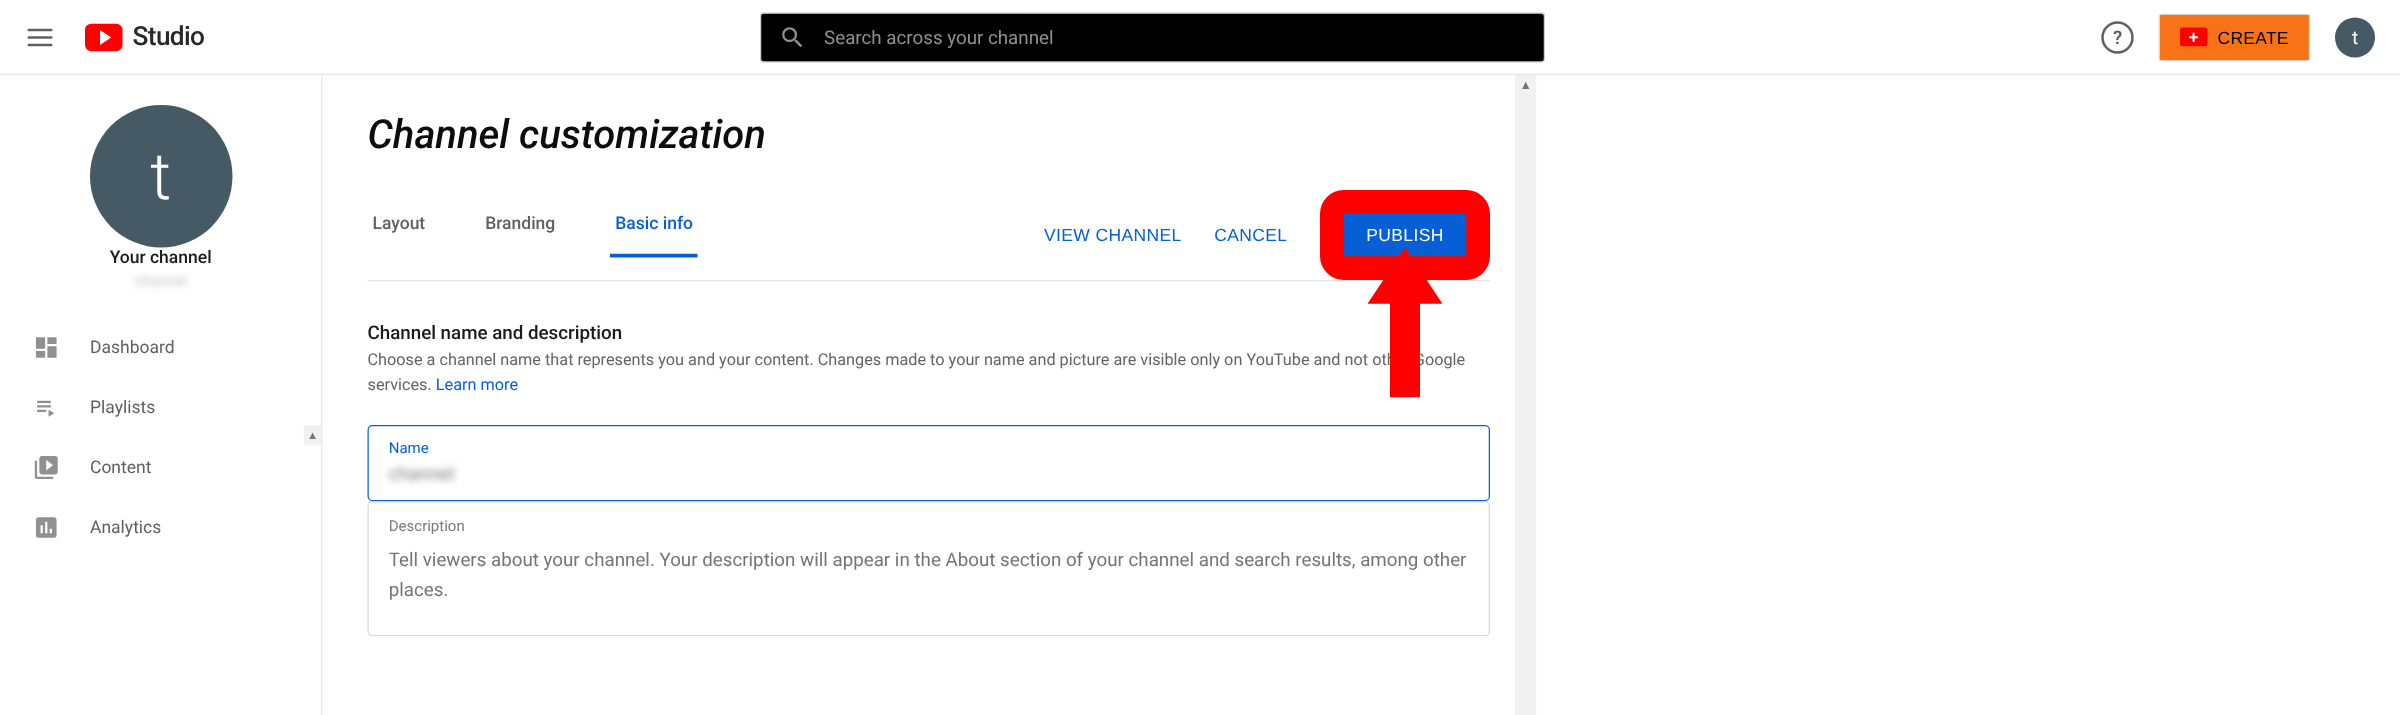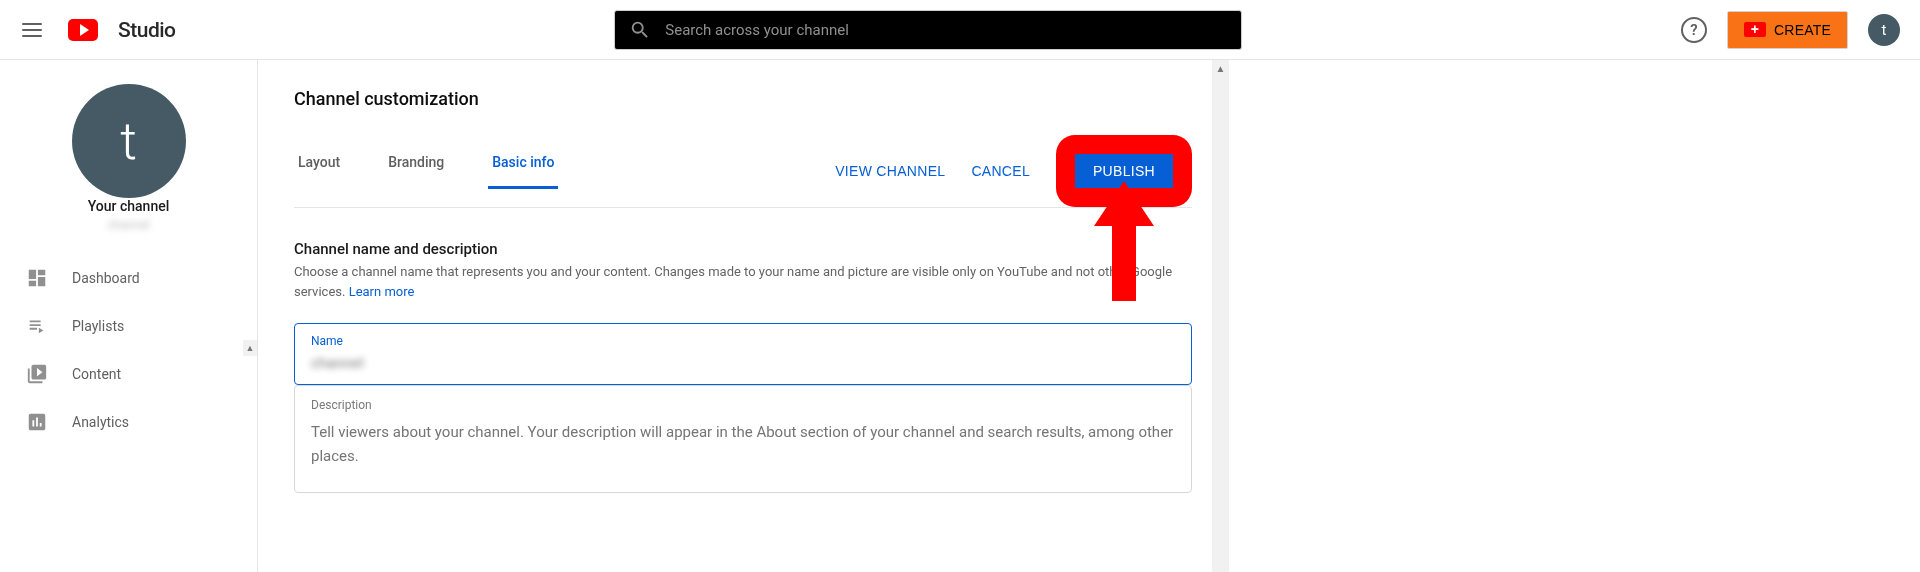--- a/index.html
+++ b/index.html
@@ -1,20 +1,20 @@
 <!DOCTYPE html>
 <html><head>
 <meta charset="utf-8">
 <style>
   * { box-sizing: border-box; margin: 0; padding: 0; }
   body { font-family: Roboto, Arial, sans-serif; background: #fff; color: #0d0d0d; width:1920px; height:572px; overflow:hidden; position:relative;}
   .header { height:60px; border-bottom:1px solid #e5e5e5; display:flex; align-items:center; padding:0 20px; gap:16px; }
   .hamburger { width:24px; height:24px; cursor:pointer; display:flex; flex-direction:column; justify-content:center; gap:4px; padding:2px;}
   .hamburger span { height:2px; background:#606060; border-radius:1px;}
-  .logo { display:flex; align-items:center; gap:20px; margin-left:8px;}
+  .logo { display:flex; align-items:center; gap:8px; margin-left:8px;}
   .logo-icon { width:30px; height:22px; background:#ff0000; border-radius:5px; display:flex; align-items:center; justify-content:center;}
   .logo-icon::before { content:''; border-left:9px solid #fff; border-top:6px solid transparent; border-bottom:6px solid transparent; margin-left:2px;}
   .logo-text { font-size:21px; font-weight:500; letter-spacing:-0.5px; color:#282828;}
   .search-wrap { flex:1; display:flex; justify-content:center;}
   .search { width:628px; height:40px; border:1px solid #ccc; border-radius:3px; display:flex; align-items:center; padding:0 14px; color:#909090; font-size:15px; gap:14px; background:#000000;}
   .search svg { width:22px; height:22px; fill:#909090;}
   .header-right { display:flex; align-items:center; gap:20px; margin-left:auto;}
   .help-icon { width:26px; height:26px; border:2px solid #606060; border-radius:50%; display:flex; align-items:center; justify-content:center; color:#606060; font-size:15px; font-weight:600; cursor:pointer;}
   .create-btn { border:1px solid #d3d3d3; background:#f97316; height:38px; padding:0 16px; display:flex; align-items:center; gap:8px; font-size:14px; font-weight:500; letter-spacing:0.2px; cursor:pointer; border-radius:2px;}
   .create-btn-icon { width:22px; height:15px; background:#ff0000; position:relative; border-radius:2px;}
@@ -23,21 +23,21 @@
   .body { display:flex; height:calc(100% - 60px);}
   .sidebar { width:258px; border-right:1px solid #e5e5e5; display:flex; flex-direction:column; align-items:center; padding-top:24px; position:relative;}
   .avatar-large { width:114px; height:114px; border-radius:50%; background:#455a64; color:#fff; display:flex; align-items:center; justify-content:center; font-size:52px; font-weight:300;}
   .your-channel { font-size:14px; font-weight:500; color:#1a1a1a;}
   .channel-sub { margin-top:4px; font-size:12px; color:#bfbfbf; filter:blur(3px);}
   .nav { width:100%; margin-top:22px; overflow-y:auto;}
   .nav-item { display:flex; align-items:center; gap:24px; padding:0 26px; height:48px; font-size:14px; color:#606060; cursor:pointer;}
   .nav-item svg { width:22px; height:22px; fill:#909090;}
   .scroll-up { position:absolute; right:0px; top:280px; width:14px; height:16px; background:#f1f1f1; display:flex; align-items:center; justify-content:center; font-size:9px; color:#777; cursor:pointer;}
   .main { flex:1; padding:28px 36px 0 36px; position:relative; overflow:hidden;}
-  .page-title { font-size:18px; font-weight:500; color:#0d0d0d;}
+  .page-title { font-size:32px; font-weight:500; color:#0d0d0d;font-style:italic;}
   .row-tabs { display:flex; align-items:center; margin-top:26px; border-bottom:1px solid #e5e5e5;}
   .tabs { display:flex; gap:40px;}
   .tab { font-size:14px; font-weight:500; color:#606060; padding:0 4px 16px 4px; cursor:pointer; border-bottom:3px solid transparent;}
   .tab.active { color:#065fd4; border-bottom-color:#065fd4;}
   .actions { margin-left:auto; display:flex; align-items:center; gap:26px;}
   .text-btn { font-size:14px; font-weight:500; color:#065fd4; letter-spacing:0.3px; cursor:pointer; background:none; border:none;}
   .publish-wrap { background:#fe0000; padding:19px; position:relative;border-radius:19px;}
   .publish-btn { background:#065fd4; color:#fff; font-size:14px; font-weight:500; letter-spacing:0.3px; border:none; padding:9px 18px; cursor:pointer;}
   .big-arrow { position:absolute; top:46px; left:50%; transform:translateX(-50%);}
   .section-title { margin-top:32px; font-size:15px; font-weight:500; color:#1a1a1a;}

